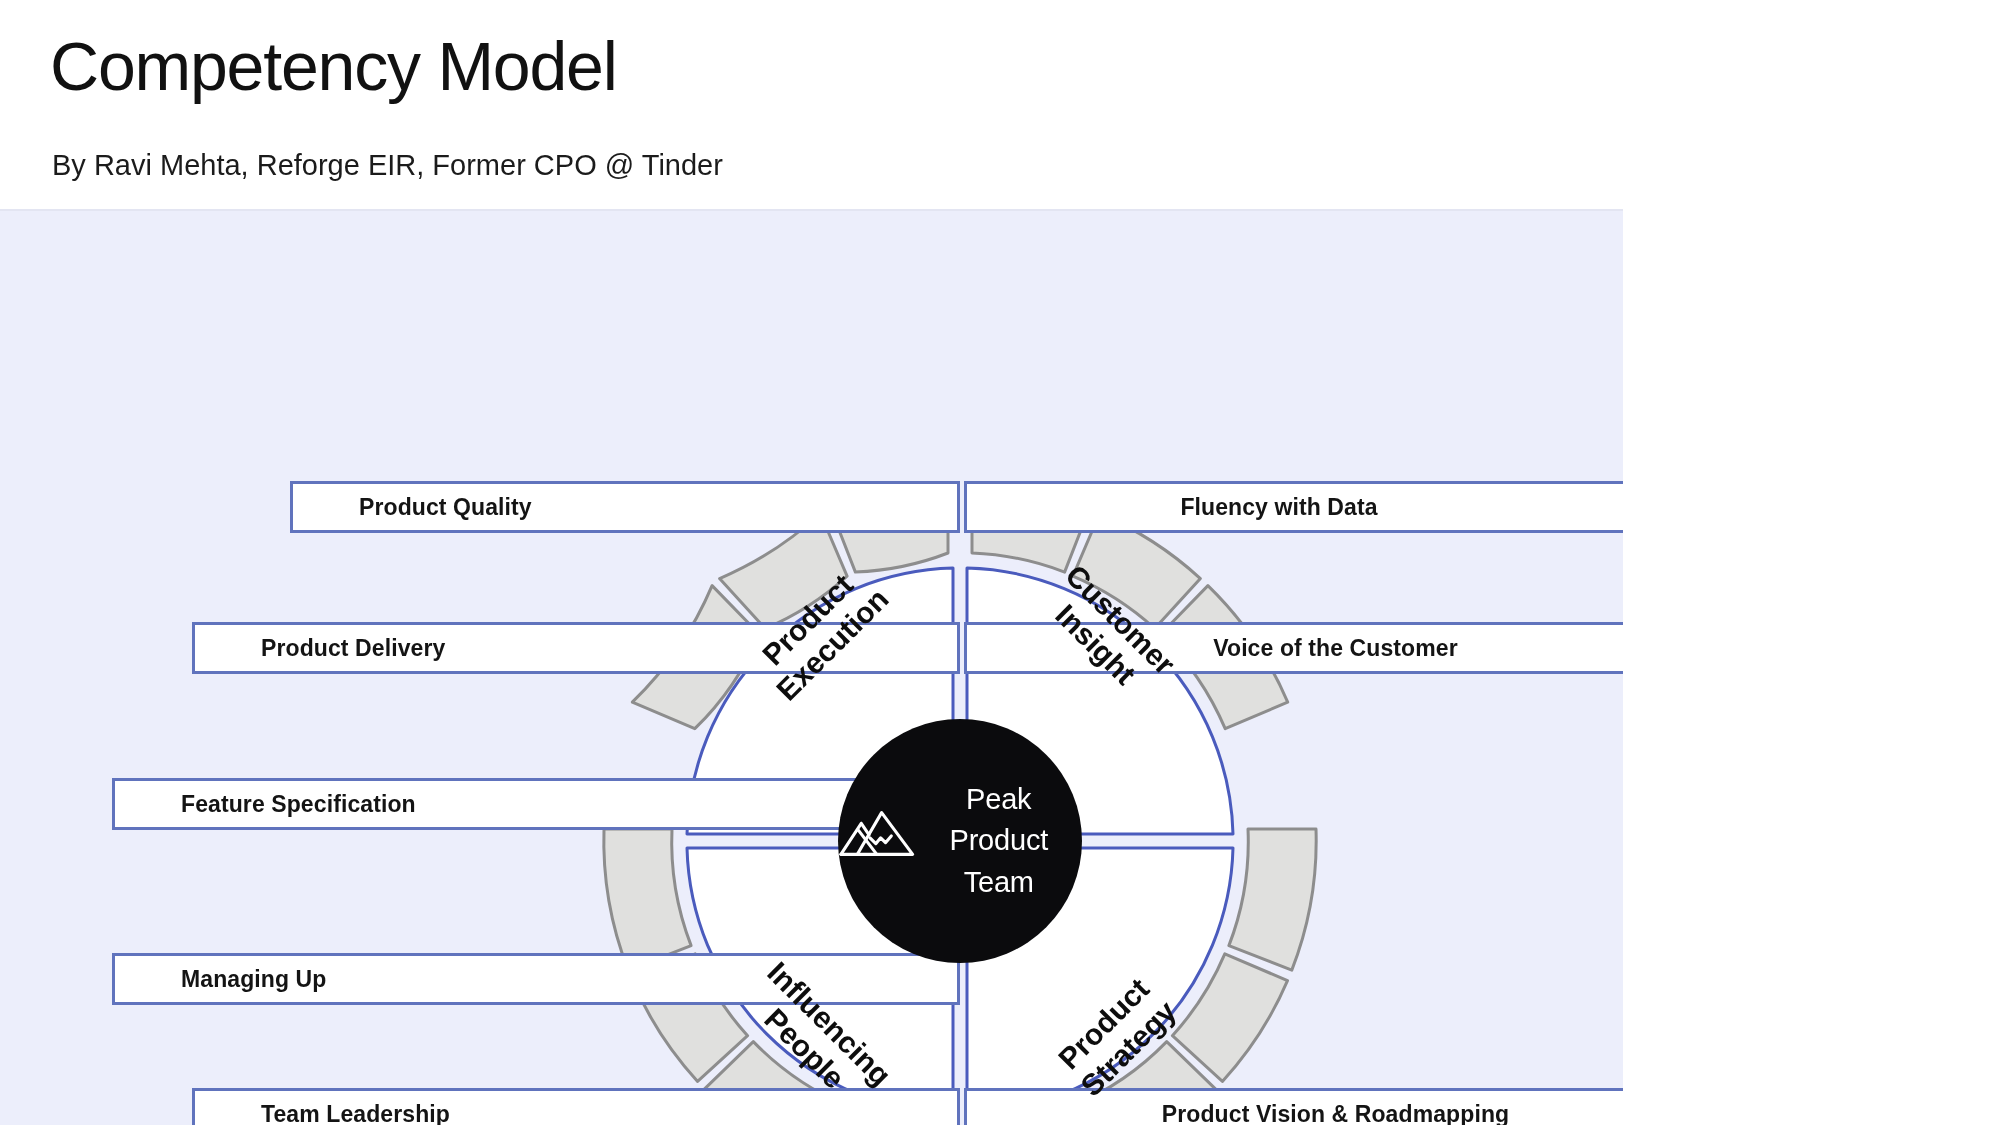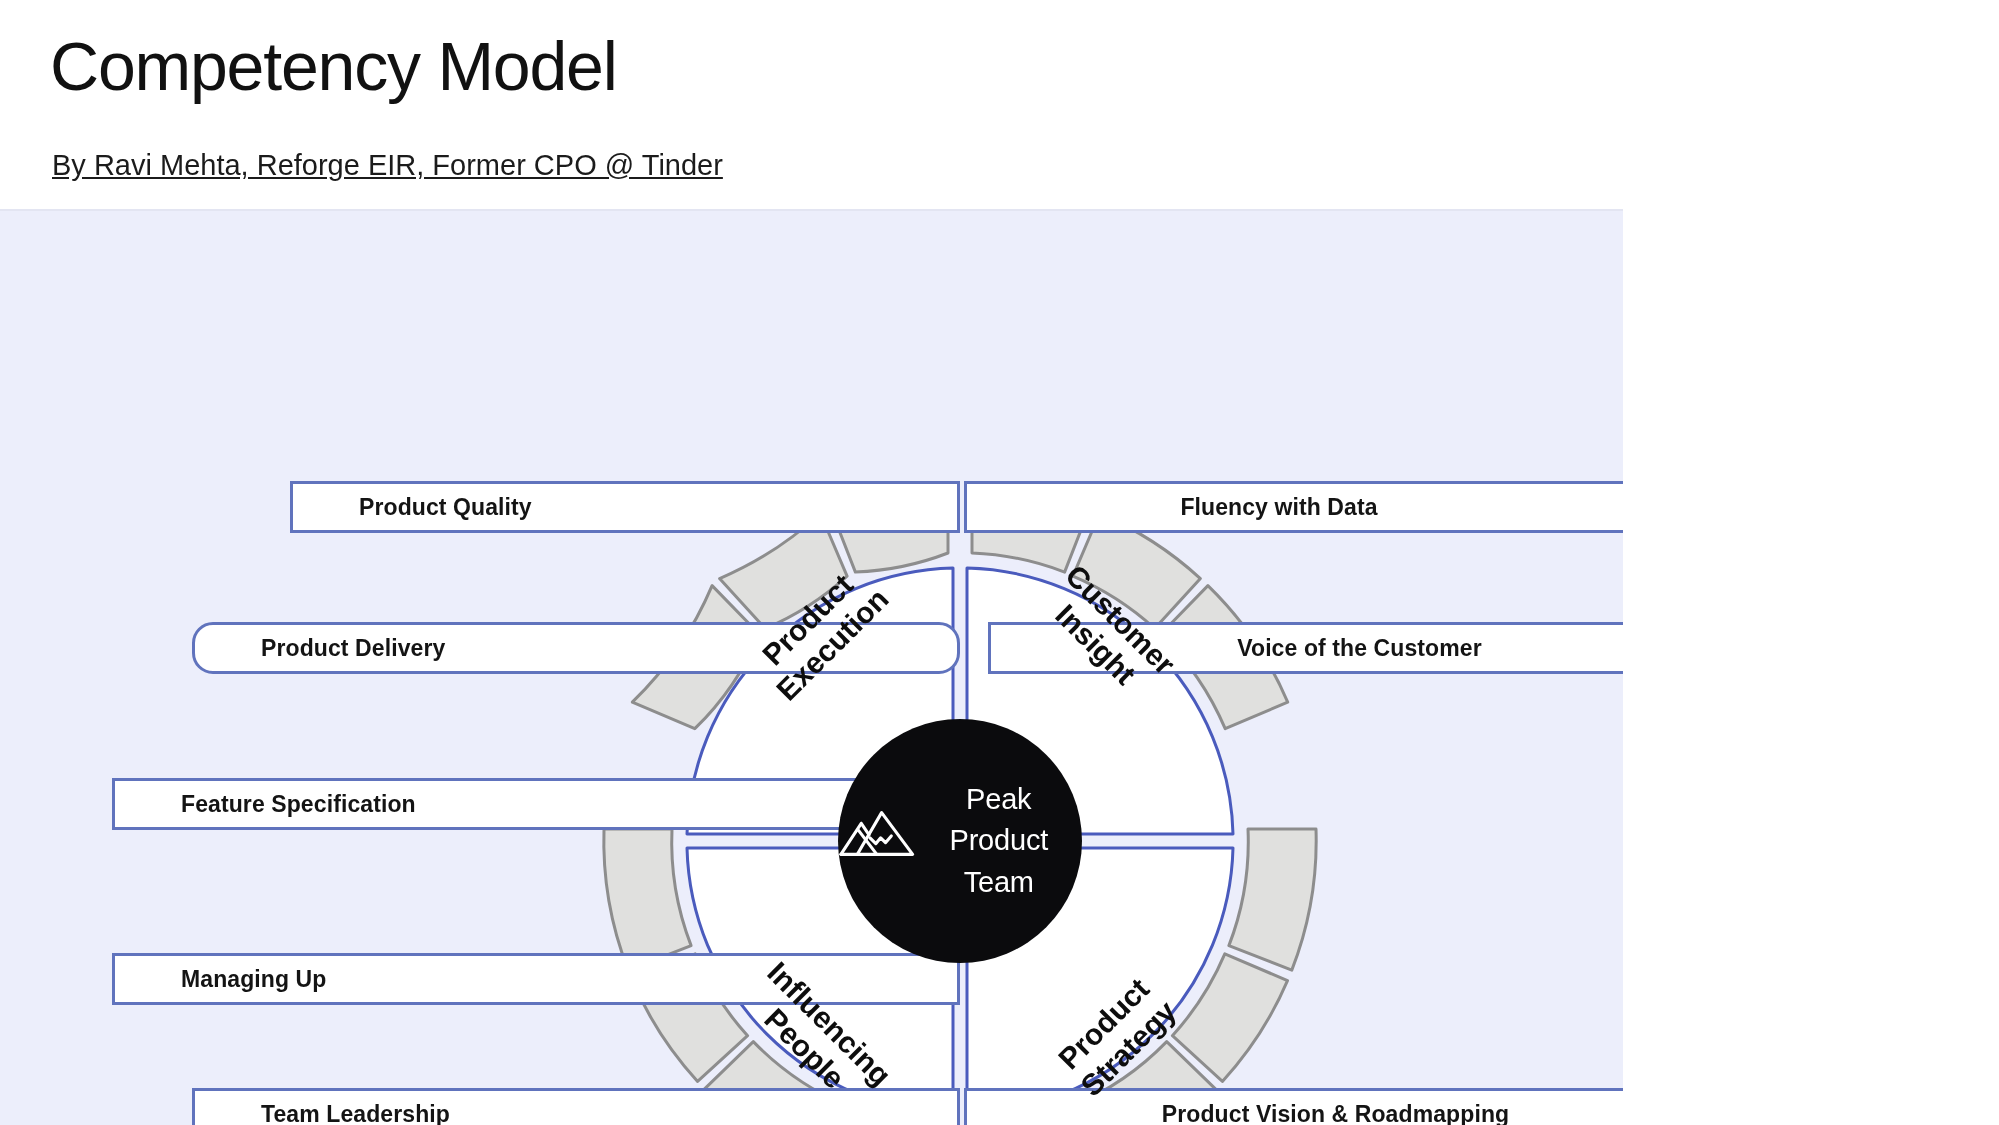--- a/index.html
+++ b/index.html
@@ -45,21 +45,20 @@
     white-space: nowrap;
   }
   #page-subtitle {
     position: absolute;
     left: 52px; top: 148px;
     font-size: 29px;
     line-height: 34px;
     font-weight: 400;
     color: #1b1b1b;
     white-space: nowrap;
-    text-decoration: underline;
   }
   #brand-logo {
     position: absolute;
     right: 48px; top: 36px;
     width: 62px; height: 62px;
   }
 
   
   #canvas {
     position: absolute;
@@ -143,37 +142,37 @@
       <path d="M30 54 C18 54, 10 48, 8 38 C14 45, 22 47, 30 45 L23 38 L42 38 C39 48, 36 54, 30 54 Z" fill="#141414"></path>
     </svg>
   </div>
   <div id="header-divider"></div>
 
   <div id="canvas">
 
     <div class="label-box left" style="left:290px; top:270px; width:670px;">
       <span>Product Quality</span>
     </div>
-    <div class="label-box left" style="left:192px; top:411px; width:768px;border-radius:21px;">
+    <div class="label-box left" style="left:192px; top:411px; width:768px;">
       <span>Product Delivery</span>
     </div>
     <div class="label-box left" style="left:112px; top:567px; width:848px;">
       <span>Feature Specification</span>
     </div>
     <div class="label-box left" style="left:112px; top:742px; width:848px;">
       <span>Managing Up</span>
     </div>
     <div class="label-box left" style="left:192px; top:877px; width:768px;">
       <span>Team Leadership</span>
     </div>
 
     <div class="label-box right" style="left:964px; top:270px; width:662px;">
       <span>Fluency with Data</span>
     </div>
-    <div class="label-box right" style="left:964px; top:411px; width:775px;margin-left:24px;">
+    <div class="label-box right" style="left:964px; top:411px; width:775px;">
       <span>Voice of the Customer</span>
     </div>
     <div class="label-box right" style="left:964px; top:877px; width:775px;">
       <span>Product Vision &amp; Roadmapping</span>
     </div>
 
     <svg id="diagram" viewBox="0 0 1999 914">
       <defs>
         
       </defs>

